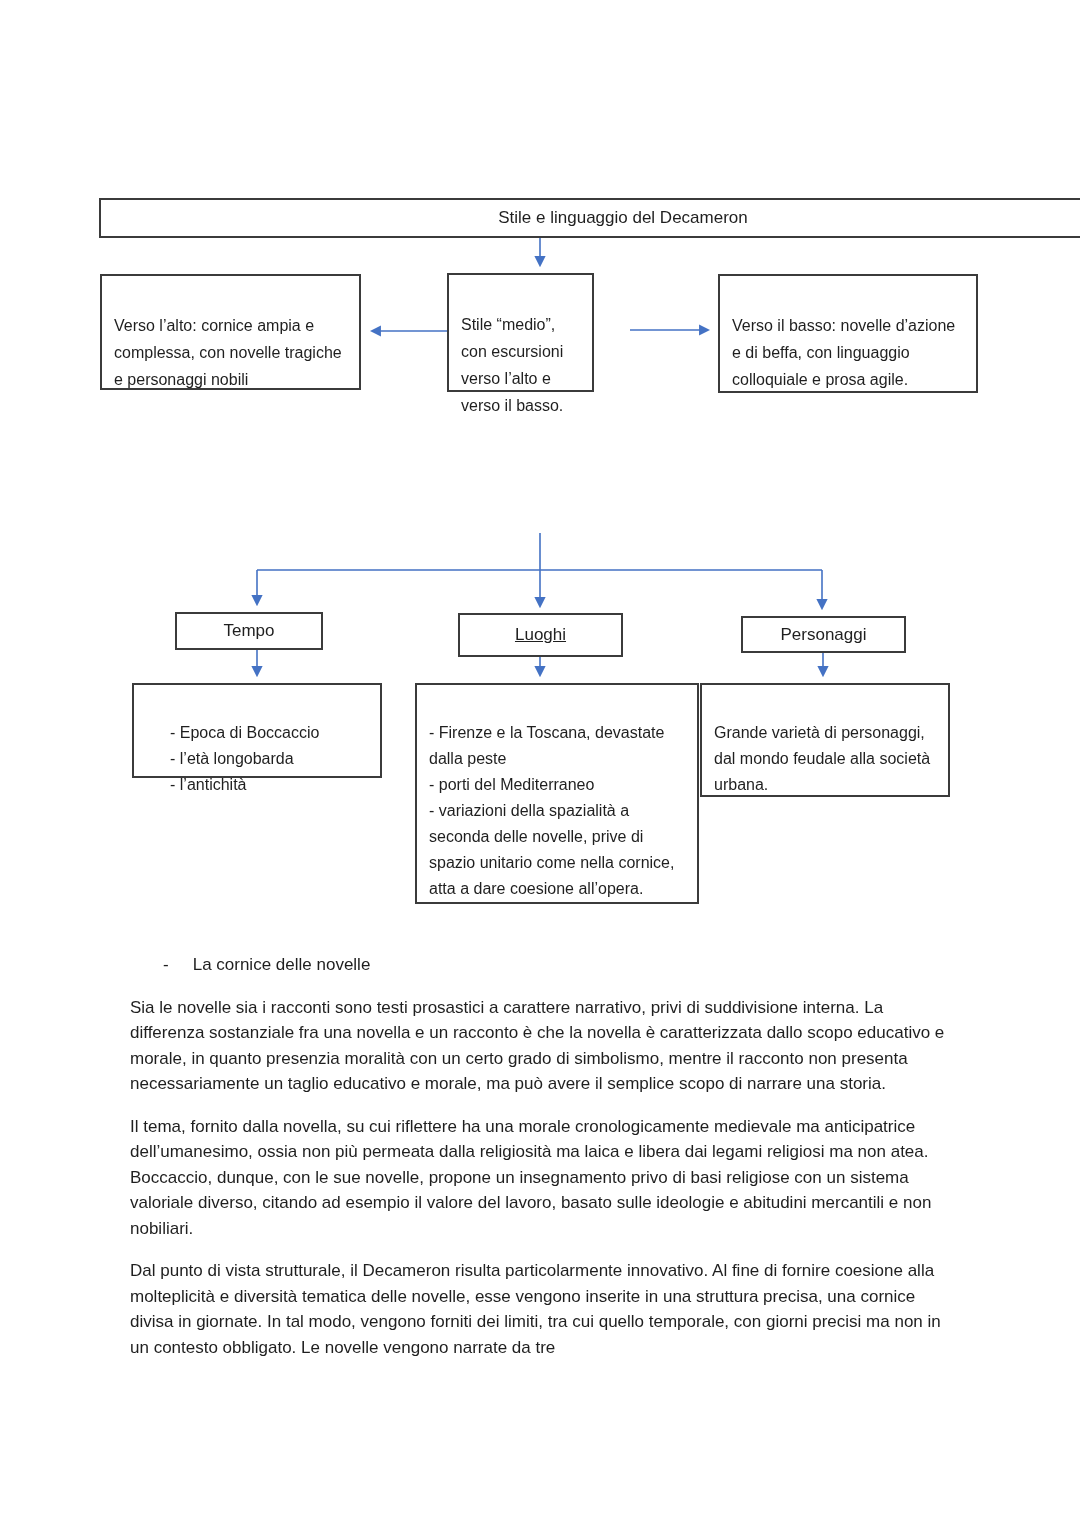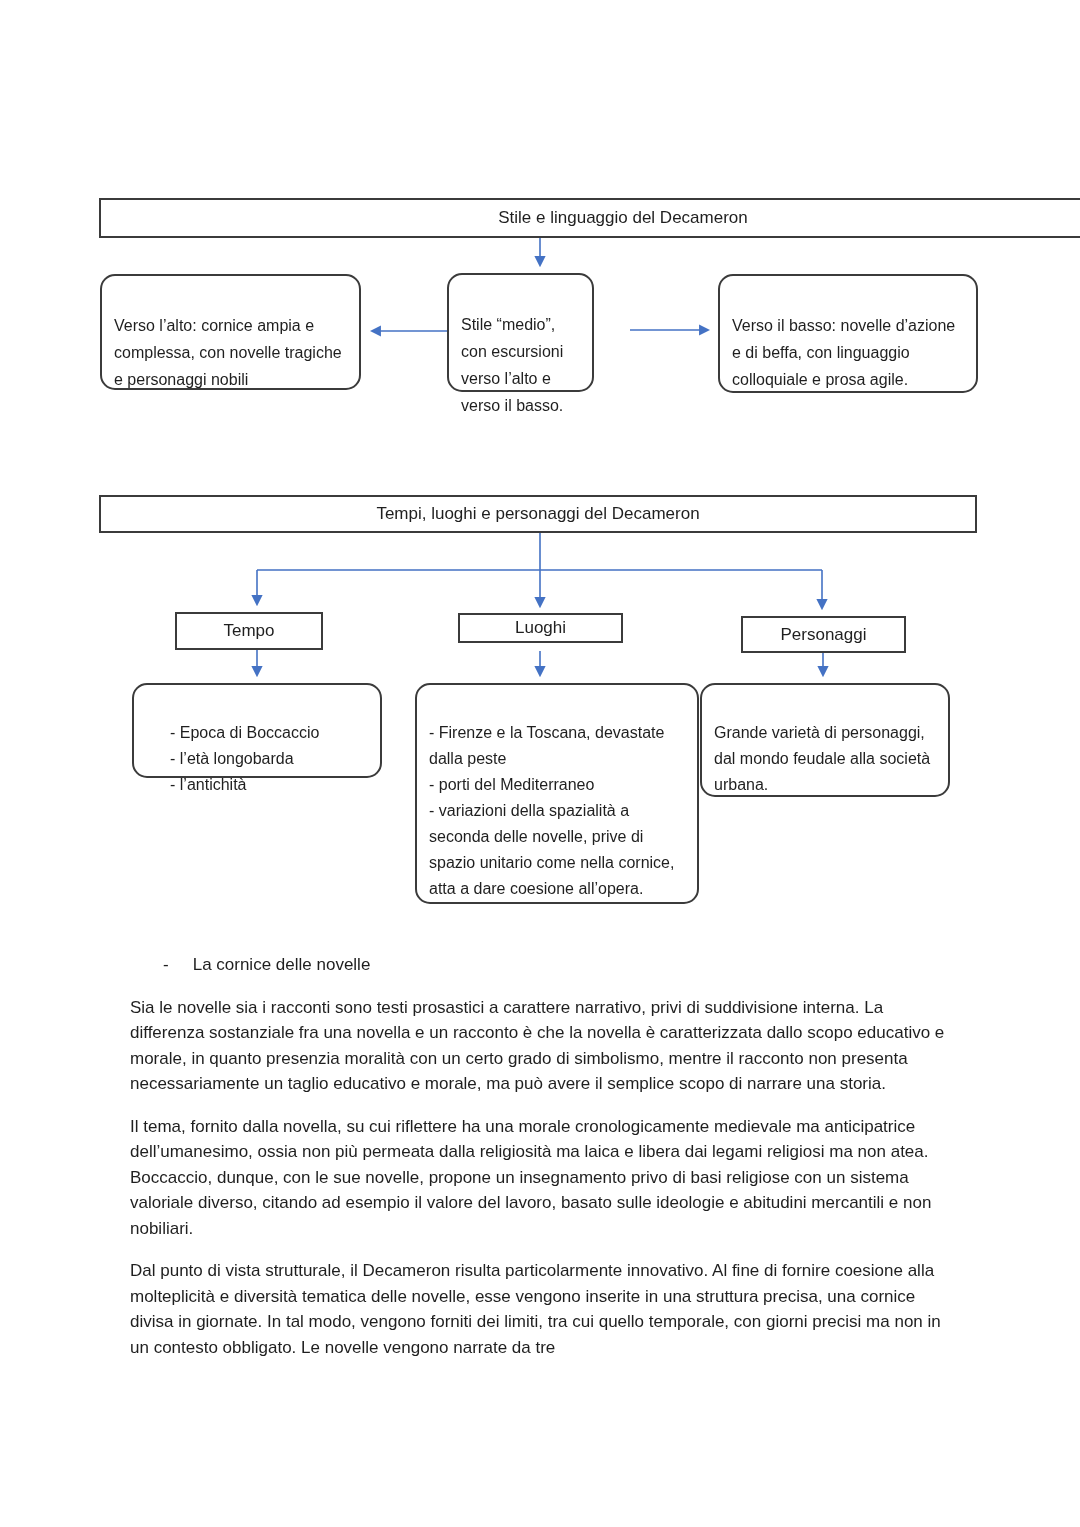--- a/index.html
+++ b/index.html
@@ -40,21 +40,20 @@
   }
   .box.label{
     display:flex;
     align-items:center;
     justify-content:center;
     font-size:17px;
   }
   .box.content{
     padding:9px 12px;
     white-space:pre-line;
-    border-radius:15px;
   }
   #textblock{
     position:absolute;
     left:130px;
     top:952px;
     width:825px;
     font-size:17px;
     line-height:25.5px;
   }
   #section-heading{
@@ -103,29 +102,26 @@
   </div>
 
   <div class="box content" style="left:447px;top:273px;width:147px;height:119px;line-height:27px;">
     <span>Stile “medio”, con escursioni verso l’alto e verso il basso.</span>
   </div>
 
   <div class="box content" style="left:718px;top:274px;width:260px;height:119px;line-height:27px;">
     <span>Verso il basso: novelle d’azione e di beffa, con linguaggio colloquiale e prosa agile.</span>
   </div>
 
-  <div class="box center-title" style="left:99px;top:495px;width:878px;height:38px;">
-    <span>Tempi, luoghi e personaggi del Decameron</span>
-  </div>
 
   <div class="box label" style="left:175px;top:612px;width:148px;height:38px;">
     <span>Tempo</span>
   </div>
 
-  <div class="box label" style="left:458px;top:613px;width:165px;height:30px;">
+  <div class="box label" style="left:458px;top:613px;width:165px;height:44px;text-decoration:underline;">
     <span>Luoghi</span>
   </div>
 
   <div class="box label" style="left:741px;top:616px;width:165px;height:37px;">
     <span>Personaggi</span>
   </div>
 
   <div class="box content" style="left:132px;top:683px;width:250px;height:95px;padding-left:36px;">
     <span>- Epoca di Boccaccio
 - l’età longobarda

